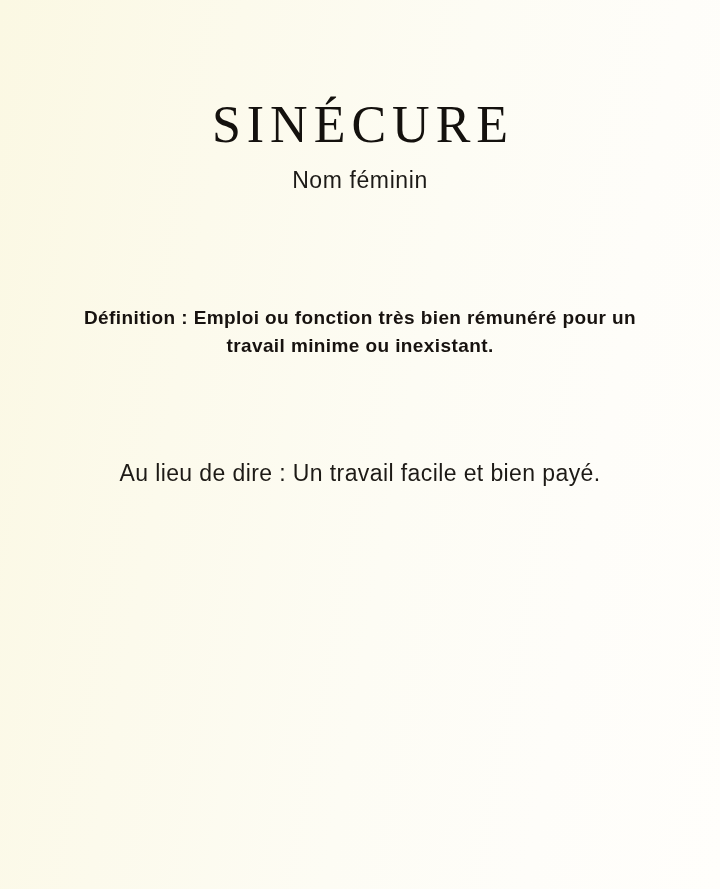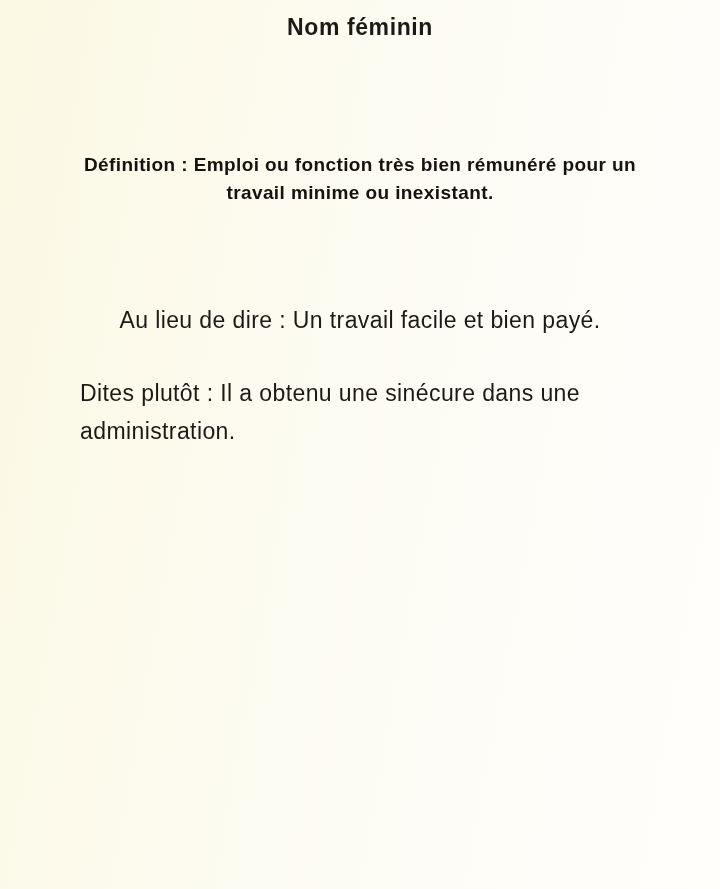--- a/index.html
+++ b/index.html
@@ -34,21 +34,21 @@
     font-weight: 400;
     line-height: 1.1;
     text-indent: 6px;
   }
   .pos {
     margin-top: 14px;
     font-size: 23px;
     color: #1c1a17;
     letter-spacing: 0.6px;
     text-align: center;
-    font-weight: 700;
+    font-weight: 400;
   }
   .definition {
     margin-top: 110px;
     font-size: 19px;
     font-weight: bold;
     color: #17120f;
     text-align: center;
     line-height: 1.45;
     letter-spacing: 0.4px;
     max-width: 600px;
@@ -78,25 +78,25 @@
     text-align: center;
     letter-spacing: 1.2px;
     font-weight: 400;
   }
 </style>
 </head>
 <body>
 
 <div class="card">
 
+  <div class="word">SINÉCURE</div>
 
   <div class="pos">Nom féminin</div>
 
   <div class="definition">Définition : Emploi ou fonction très bien rémunéré pour un travail minime ou inexistant.</div>
 
   <div class="usage-block">
     <div class="usage">Au lieu de dire : Un travail facile et bien payé.</div>
 
-    <div class="usage">Dites plutôt : Il a obtenu une sinécure dans une administration.</div>
   </div>
 
 
 </div>
 
 </body></html>

